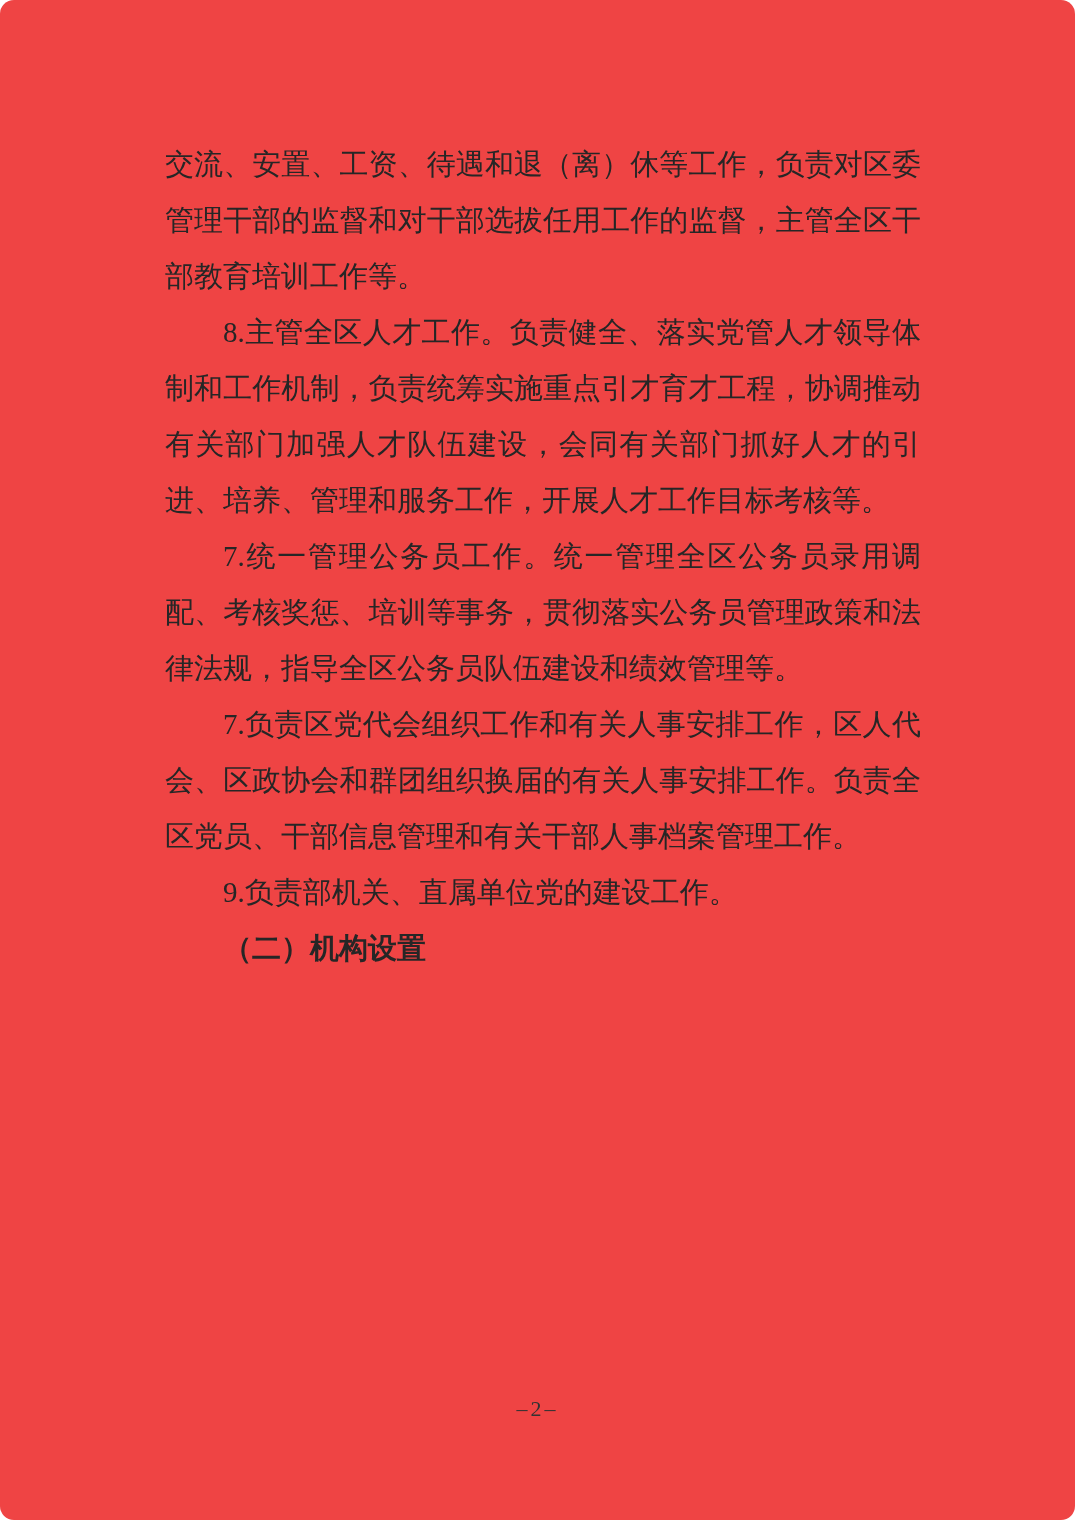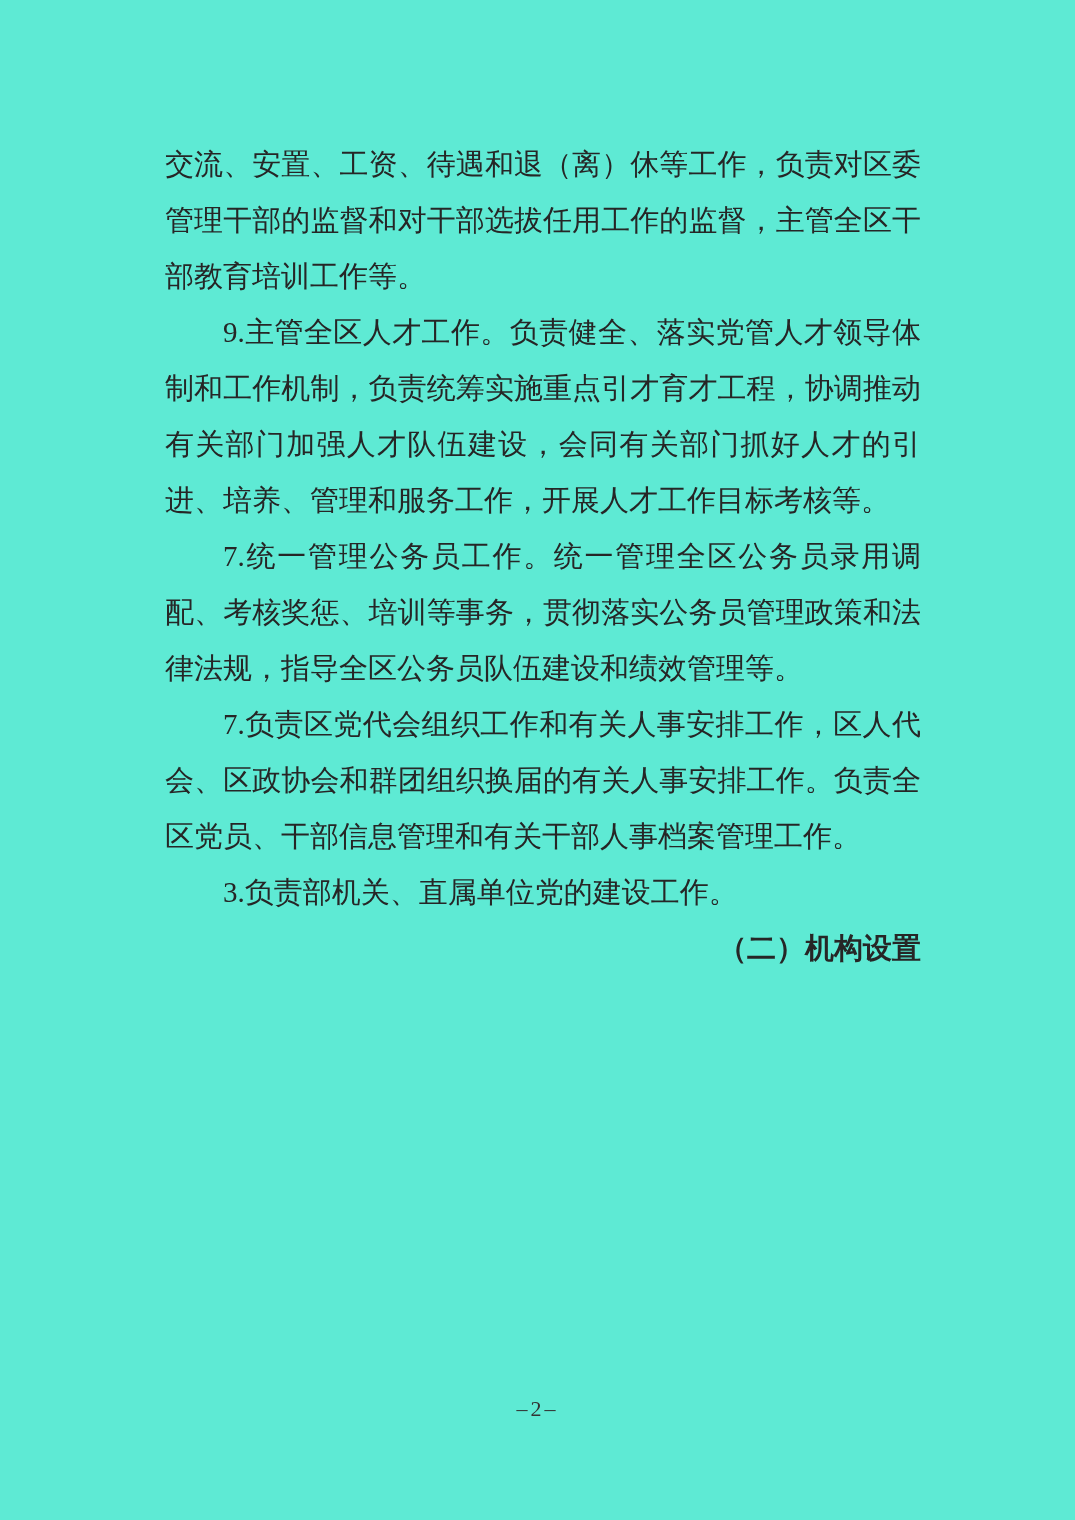--- a/index.html
+++ b/index.html
@@ -10,22 +10,23 @@
   body {
     width: 1075px;
     height: 1520px;
     position: relative;
     font-family: "Liberation Serif", serif;
     color: #262626;
   }
   .page {
     position: absolute;
     inset: 0;
-    background: #5eead4;
+    background: #ef4444;
     overflow: hidden;
+    border-radius: 14px;
   }
   .doc-body {
     position: absolute;
     left: 165px;
     top: 136px;
     width: 756px;
     font-size: 29px;
     line-height: 56px;
     letter-spacing: 0;
   }
@@ -33,21 +34,21 @@
     margin: 0;
     text-align: justify;
     text-justify: inter-character;
     word-break: normal;
   }
   .doc-body p.indent {
     text-indent: 2em;
   }
   .doc-body p.heading {
     font-weight: bold;
-    text-align: right;
+    text-align: left;
   }
   .page-footer {
     position: absolute;
     left: 0;
     top: 1396px;
     width: 1075px;
     text-align: center;
   }
   .page-footer .page-num {
     font-size: 22px;
@@ -55,24 +56,24 @@
     color: #333333;
   }
 </style>
 </head>
 <body>
 
 <div class="page">
 
   <main class="doc-body">
     <p class="para">交流、安置、工资、待遇和退（离）休等工作，负责对区委管理干部的监督和对干部选拔任用工作的监督，主管全区干部教育培训工作等。</p>
-    <p class="para indent">9.主管全区人才工作。负责健全、落实党管人才领导体制和工作机制，负责统筹实施重点引才育才工程，协调推动有关部门加强人才队伍建设，会同有关部门抓好人才的引进、培养、管理和服务工作，开展人才工作目标考核等。</p>
+    <p class="para indent">8.主管全区人才工作。负责健全、落实党管人才领导体制和工作机制，负责统筹实施重点引才育才工程，协调推动有关部门加强人才队伍建设，会同有关部门抓好人才的引进、培养、管理和服务工作，开展人才工作目标考核等。</p>
     <p class="para indent">7.统一管理公务员工作。统一管理全区公务员录用调配、考核奖惩、培训等事务，贯彻落实公务员管理政策和法律法规，指导全区公务员队伍建设和绩效管理等。</p>
     <p class="para indent">7.负责区党代会组织工作和有关人事安排工作，区人代会、区政协会和群团组织换届的有关人事安排工作。负责全区党员、干部信息管理和有关干部人事档案管理工作。</p>
-    <p class="para indent">3.负责部机关、直属单位党的建设工作。</p>
+    <p class="para indent">9.负责部机关、直属单位党的建设工作。</p>
     <p class="para indent heading">（二）机构设置</p>
   </main>
 
   <footer class="page-footer">
     <span class="page-num">–2–</span>
   </footer>
 
 </div>
 
 </body></html>

